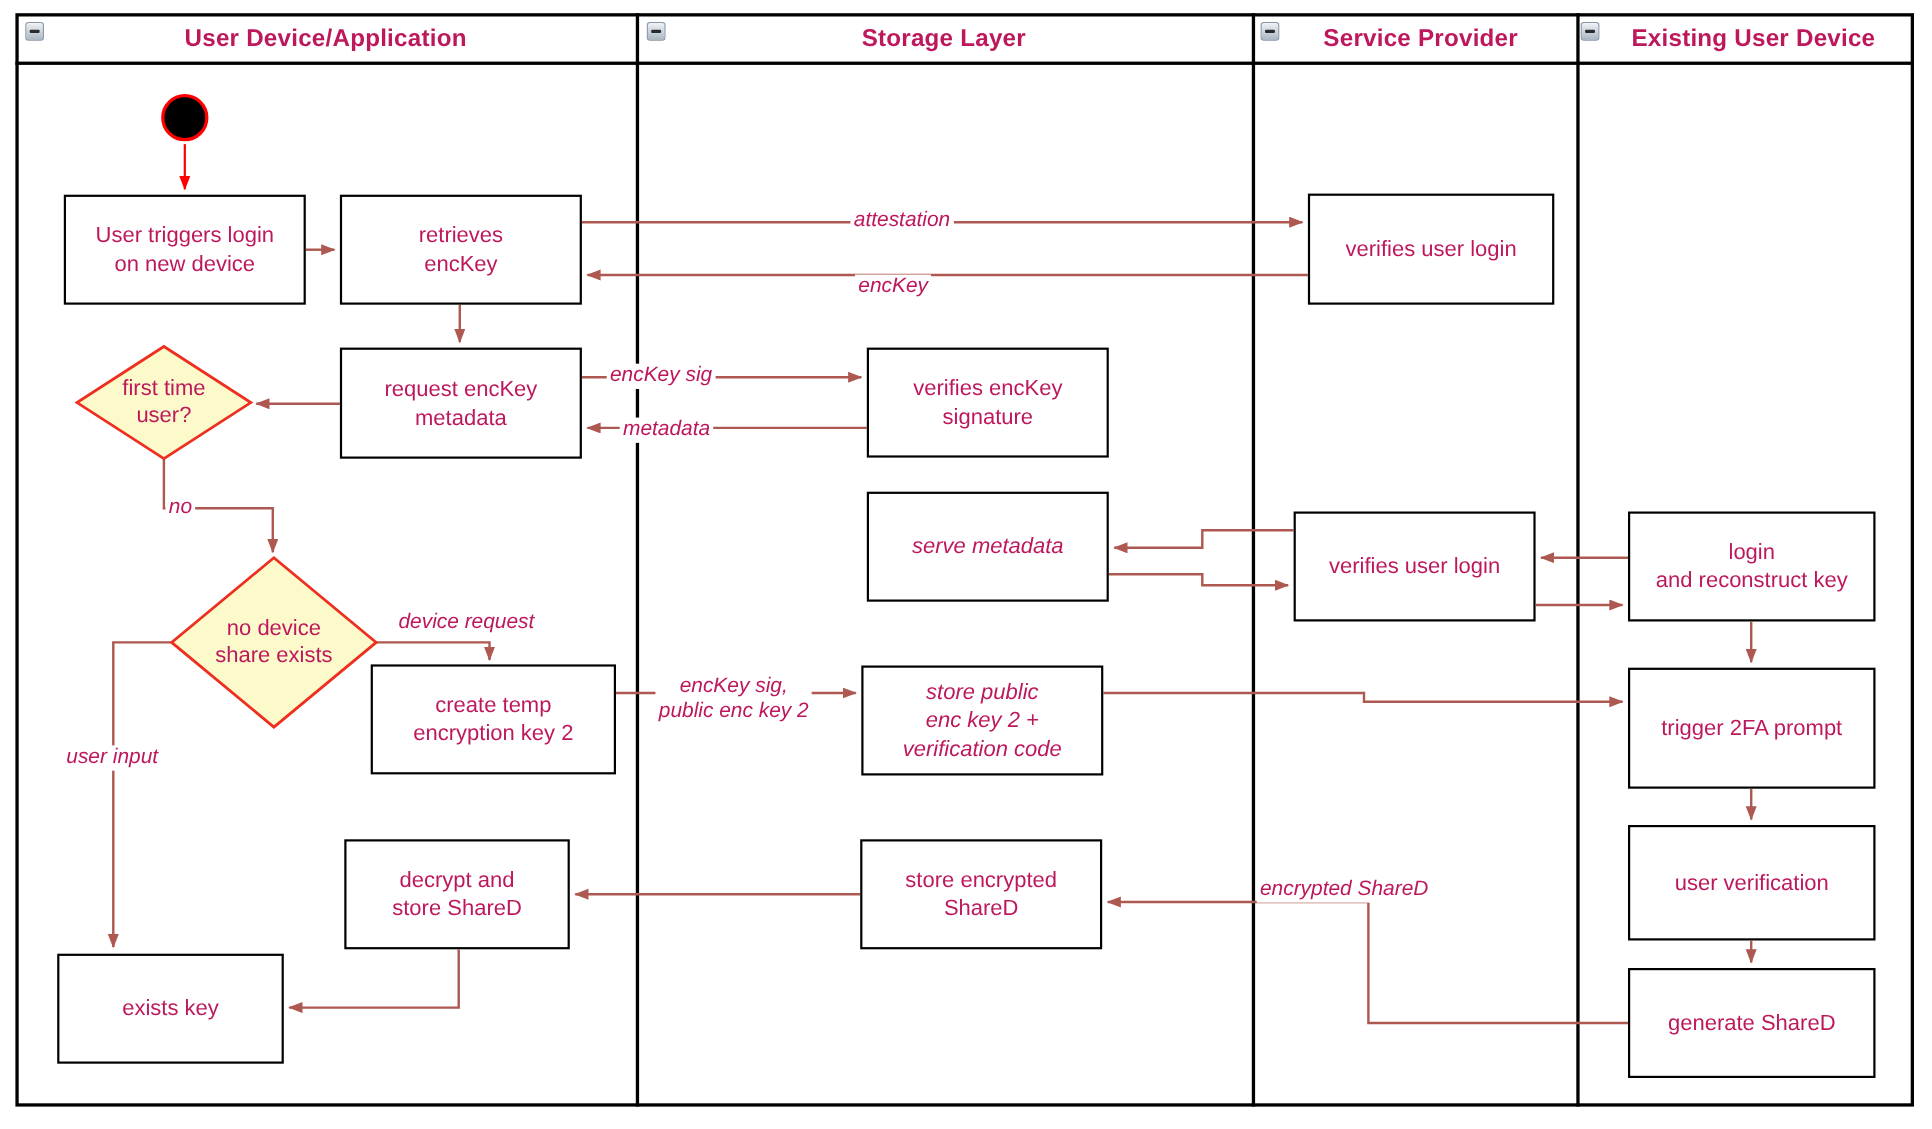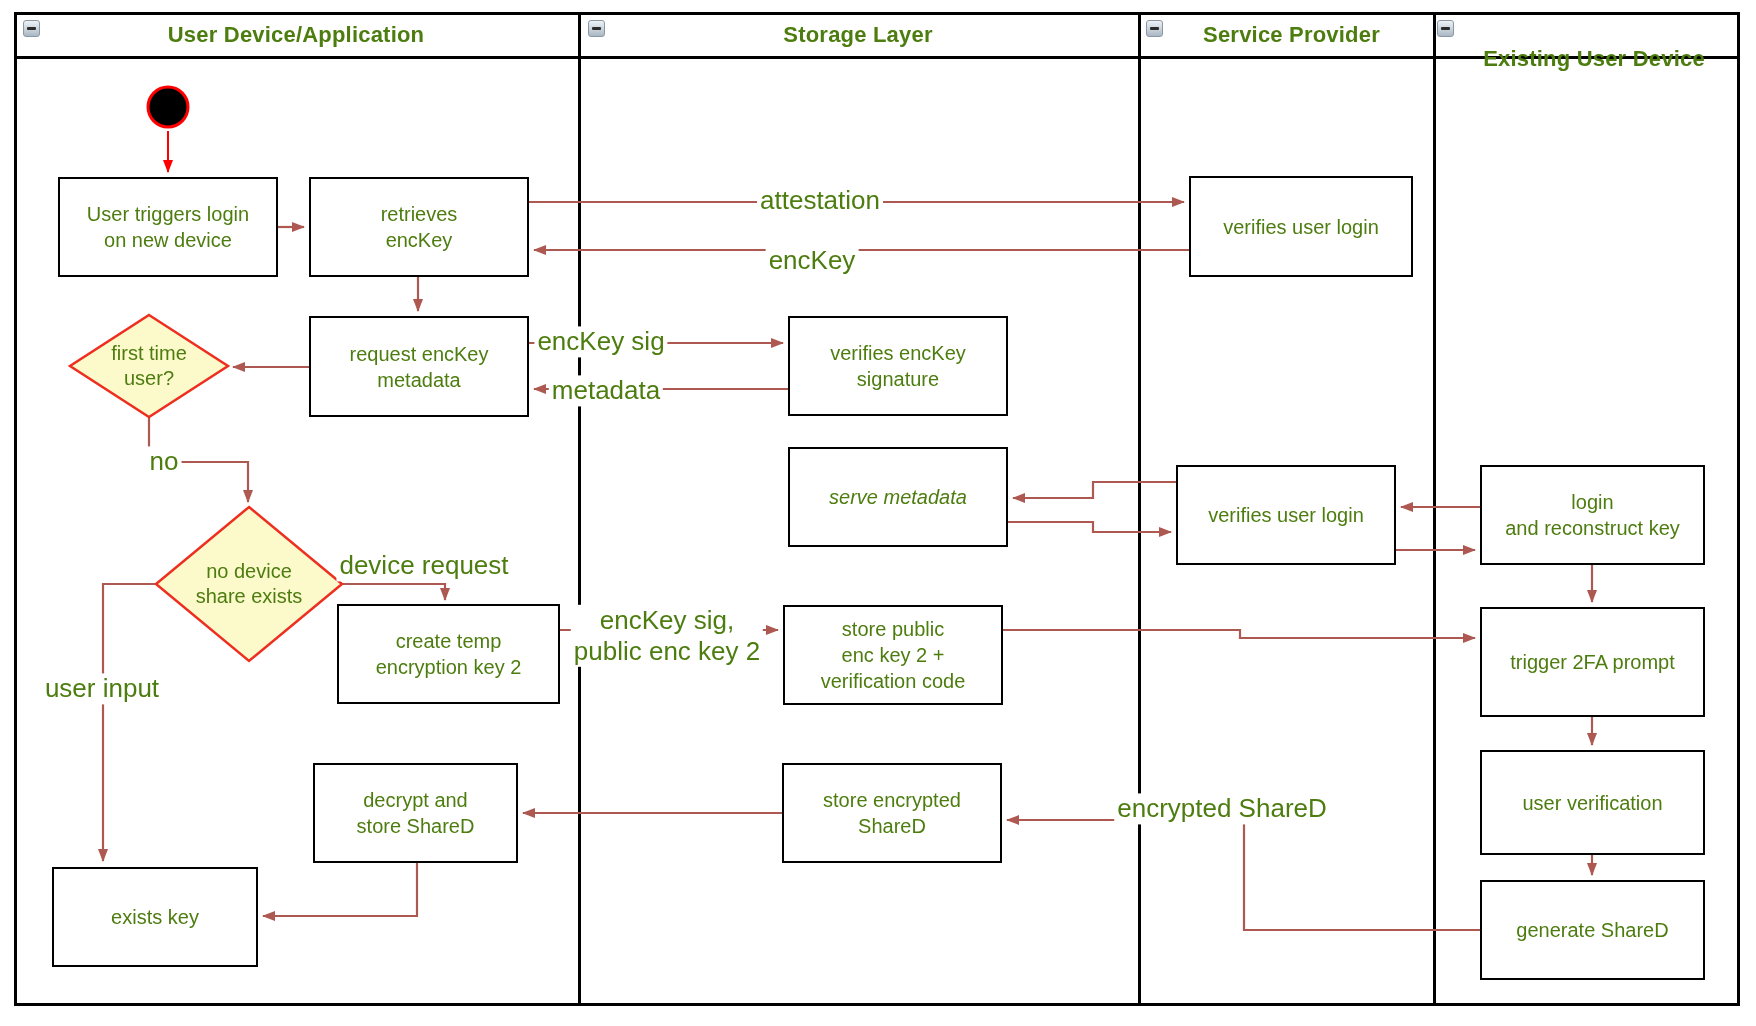--- a/index.html
+++ b/index.html
@@ -1,36 +1,36 @@
 <!DOCTYPE html>
 <html><head>
 <meta charset="utf-8">
 <style>
   html,body{margin:0;padding:0;background:#ffffff;}
   #canvas{position:relative;width:1756px;height:1026px;background:#ffffff;
-          font-family:"Liberation Sans",sans-serif;color:#4d7c0f;overflow:hidden;}
+          font-family:"Liberation Sans",sans-serif;color:#be185d;overflow:hidden;}
   .frame{position:absolute;left:14px;top:12px;width:1726px;height:994px;
          border:3px solid #000;box-sizing:border-box;background:#fff;}
   .vline{position:absolute;top:12px;width:3px;height:994px;background:#000;}
   .hline{position:absolute;left:14px;top:56px;width:1726px;height:3px;background:#000;}
   .lanehdr{position:absolute;top:14px;height:42px;display:flex;align-items:center;
            justify-content:center;font-weight:bold;font-size:22px;letter-spacing:.2px;}
   .collapse{position:absolute;width:17px;height:17px;box-sizing:border-box;
             border:1px solid #8a97a5;border-radius:3px;
             background:linear-gradient(#eef2f6,#aab8c4);
             display:flex;align-items:center;justify-content:center;cursor:pointer;}
   .collapse .bar{width:9px;height:3px;background:#2b2b2b;border-radius:1px;}
   .node{position:absolute;background:#fff;border:2.5px solid #000;box-sizing:border-box;
         display:flex;align-items:center;justify-content:center;text-align:center;
         font-size:20px;line-height:1.3;white-space:pre-line;z-index:3;}
   .dtext{position:absolute;display:flex;align-items:center;justify-content:center;
          text-align:center;font-size:20px;line-height:1.25;white-space:pre-line;z-index:3;}
   .elabel{position:absolute;transform:translate(-50%,-50%);background:#fff;
-          font-size:26px;line-height:1.2;white-space:pre-line;text-align:center;
-          padding:0 3px;z-index:4;}
+          font-size:19px;line-height:1.2;white-space:pre-line;text-align:center;
+          padding:0 3px;z-index:4;font-style:italic;}
   svg.edges{position:absolute;left:0;top:0;z-index:2;}
 </style>
 </head>
 <body>
 
 <div id="canvas">
 
   <div class="frame"></div>
   <div class="vline" style="left:578px;"></div>
   <div class="vline" style="left:1138px;"></div>
@@ -46,21 +46,21 @@
   <div class="collapse" style="left:1146px;top:20px;">
       <div class="bar"></div>
     </div>
   <div class="collapse" style="left:1437px;top:20px;">
       <div class="bar"></div>
     </div>
 
   <div class="lanehdr" style="left:14px;width:564px;">User Device/Application</div>
   <div class="lanehdr" style="left:578px;width:560px;">Storage Layer</div>
   <div class="lanehdr" style="left:1150px;width:283px;">Service Provider</div>
-  <div class="lanehdr" style="left:1448px;width:292px;margin-top:24px;">Existing User Device</div>
+  <div class="lanehdr" style="left:1448px;width:292px;">Existing User Device</div>
 
   <svg class="edges" width="1756" height="1026" viewBox="0 0 1756 1026">
     <defs>
       <marker id="ab" markerWidth="14" markerHeight="12" refX="12" refY="5" orient="auto" markerUnits="userSpaceOnUse">
         <path d="M0,0 L13,5 L0,10 Z" fill="#ad5850"></path>
       </marker>
       <marker id="ar" markerWidth="14" markerHeight="12" refX="12" refY="5" orient="auto" markerUnits="userSpaceOnUse">
         <path d="M0,0 L13,5 L0,10 Z" fill="#ff0000"></path>
       </marker>
     </defs>
@@ -105,21 +105,21 @@
 metadata</div>
   <div class="node" style="left:337px;top:604px;width:223px;height:100px;">create temp
 encryption key 2</div>
   <div class="node" style="left:313px;top:763px;width:205px;height:100px;">decrypt and
 store ShareD</div>
   <div class="node" style="left:52px;top:867px;width:206px;height:100px;">exists key</div>
 
   <div class="node" style="left:788px;top:316px;width:220px;height:100px;">verifies encKey
 signature</div>
   <div class="node" style="left:788px;top:447px;width:220px;height:100px;font-style:italic;">serve metadata</div>
-  <div class="node" style="left:783px;top:605px;width:220px;height:100px;">store public
+  <div class="node" style="left:783px;top:605px;width:220px;height:100px;font-style:italic;">store public
 enc key 2 +
 verification code</div>
   <div class="node" style="left:782px;top:763px;width:220px;height:100px;">store encrypted
 ShareD</div>
 
   <div class="node" style="left:1189px;top:176px;width:224px;height:101px;">verifies user login</div>
   <div class="node" style="left:1176px;top:465px;width:220px;height:100px;">verifies user login</div>
 
   <div class="node" style="left:1480px;top:465px;width:225px;height:100px;">login
 and reconstruct key</div>

